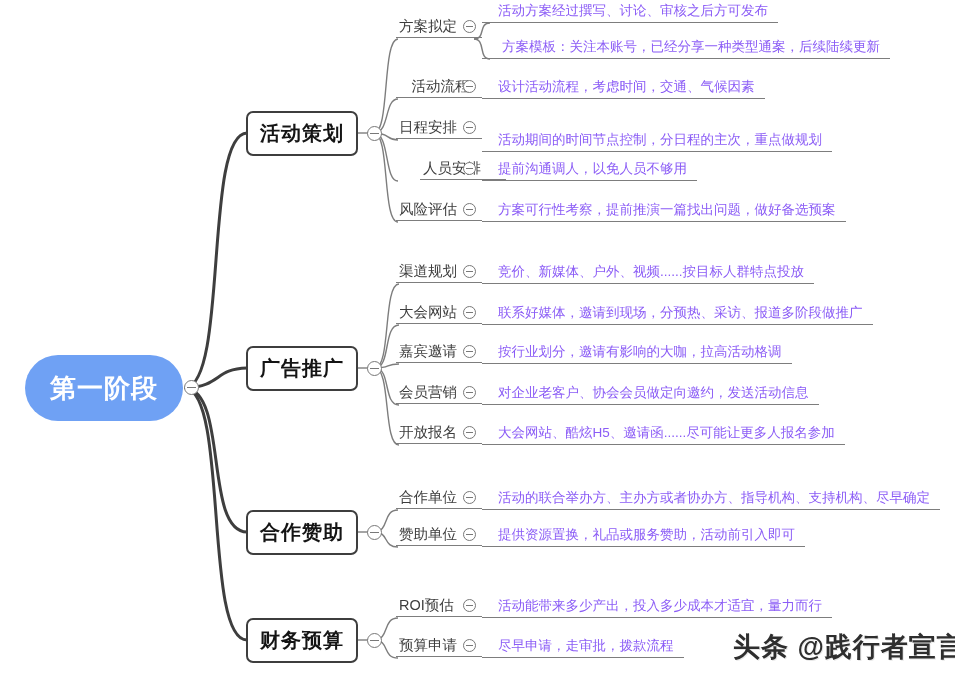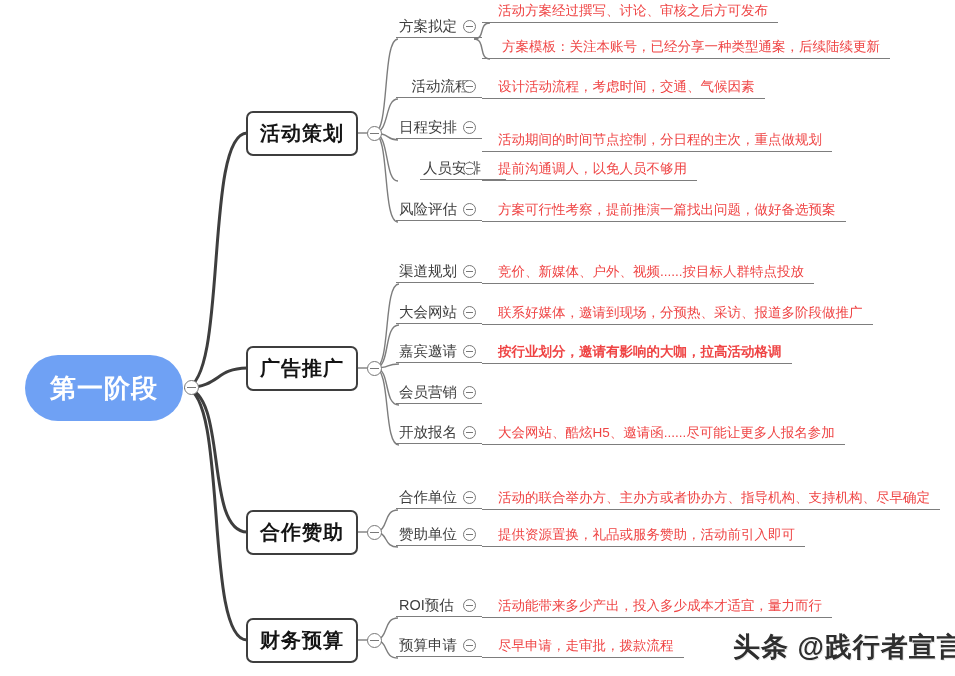--- a/index.html
+++ b/index.html
@@ -21,21 +21,21 @@
     font-size:20px;font-weight:bold;color:#141414;box-sizing:border-box;
     letter-spacing:1px;
   }
   .sub-label{
     position:absolute;left:396px;width:86px;height:23px;line-height:23px;
     font-size:14.5px;color:#3d3d3d;border-bottom:1.4px solid #7d7d7d;
     box-sizing:border-box;padding-left:3px;white-space:nowrap;
   }
   .leaf-note{
     position:absolute;left:482px;height:23px;line-height:23px;
-    font-size:13.5px;color:#ef4444;border-bottom:1.4px solid #7d7d7d;
+    font-size:13.5px;color:#8b5cf6;border-bottom:1.4px solid #7d7d7d;
     padding:0 10px 0 16px;white-space:nowrap;
   }
   .minus{
     position:absolute;width:13px;height:13px;border:1.4px solid #787878;
     border-radius:50%;background:#fff;box-sizing:border-box;
   }
   .minus::after{
     content:"";position:absolute;left:2px;right:2px;top:50%;height:1.4px;
     margin-top:-0.7px;background:#787878;
   }
@@ -136,21 +136,22 @@
   <div class="minus" style="left:463px;top:639px;"></div>
 
   <div class="leaf-note" style="top:-1px;">活动方案经过撰写、讨论、审核之后方可发布</div>
   <div class="leaf-note" style="top:35px;padding-left:20px;">方案模板：关注本账号，已经分享一种类型通案，后续陆续更新</div>
   <div class="leaf-note" style="top:75px;">设计活动流程，考虑时间，交通、气候因素</div>
   <div class="leaf-note" style="top:128px;">活动期间的时间节点控制，分日程的主次，重点做规划</div>
   <div class="leaf-note" style="top:157px;">提前沟通调人，以免人员不够用</div>
   <div class="leaf-note" style="top:198px;">方案可行性考察，提前推演一篇找出问题，做好备选预案</div>
   <div class="leaf-note" style="top:260px;">竞价、新媒体、户外、视频......按目标人群特点投放</div>
   <div class="leaf-note" style="top:301px;">联系好媒体，邀请到现场，分预热、采访、报道多阶段做推广</div>
-  <div class="leaf-note" style="top:340px;font-weight:bold;">按行业划分，邀请有影响的大咖，拉高活动格调</div>
+  <div class="leaf-note" style="top:340px;">按行业划分，邀请有影响的大咖，拉高活动格调</div>
+  <div class="leaf-note" style="top:381px;">对企业老客户、协会会员做定向邀约，发送活动信息</div>
   <div class="leaf-note" style="top:421px;">大会网站、酷炫H5、邀请函......尽可能让更多人报名参加</div>
   <div class="leaf-note" style="top:486px;">活动的联合举办方、主办方或者协办方、指导机构、支持机构、尽早确定</div>
   <div class="leaf-note" style="top:523px;">提供资源置换，礼品或服务赞助，活动前引入即可</div>
   <div class="leaf-note" style="top:594px;">活动能带来多少产出，投入多少成本才适宜，量力而行</div>
   <div class="leaf-note" style="top:634px;">尽早申请，走审批，拨款流程</div>
 
   <div class="watermark">头条 @践行者宣言</div>
 
 </div>
 

